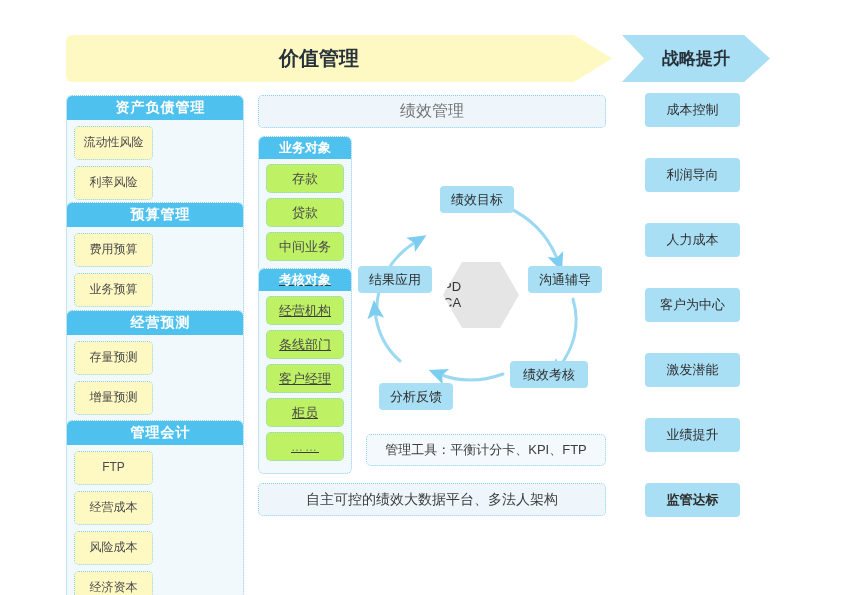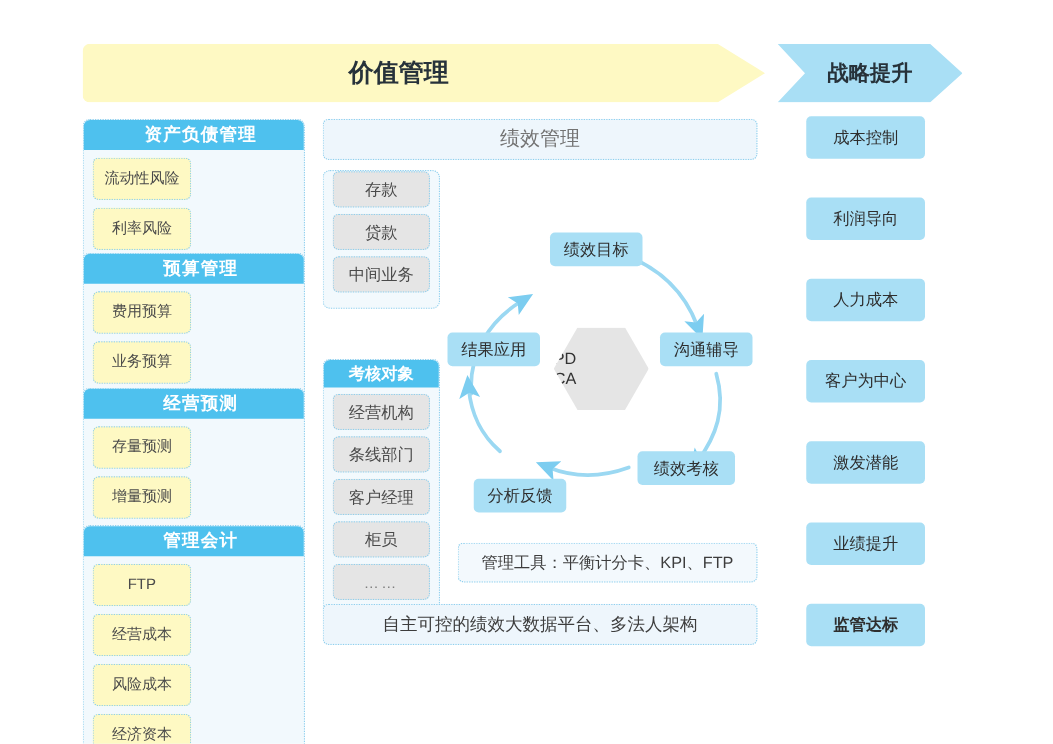--- a/index.html
+++ b/index.html
@@ -67,21 +67,21 @@
     padding-bottom:7px;
   }
   .obj-head{
     height:22px;background:#4ec1ee;border-radius:5px 5px 0 0;
     color:#ffffff;font-size:13px;font-weight:bold;
     display:flex;align-items:center;justify-content:center;
     margin-bottom:5px;
   }
   .obj-item{
     margin:0 7px 5px 7px;height:27px;
-    border:1px dotted #8fd0ee;border-radius:5px;background:#e5e5e5;
+    border:1px dotted #8fd0ee;border-radius:5px;background:#bef264;
     font-size:13px;color:#4a4a4a;
     display:flex;align-items:center;justify-content:center;
   }
   .obj-item.dots{color:#7e7e7e;letter-spacing:2px;font-size:12px;}
 
   .tool-box{
     left:366px;top:434px;width:240px;height:32px;
     border:1px dotted #8fd0ee;border-radius:5px;background:#f3f9fd;
     display:flex;align-items:center;justify-content:center;
     font-size:13px;color:#3d3d3d;
@@ -201,31 +201,32 @@
       </div>
     </div>
   </div>
 
 <div class="abs perf-title">
   <span>绩效管理</span>
 </div>
 
 <div id="object-panels">
     <div class="abs obj-panel" style="top: 136px;">
+      <div class="obj-head">业务对象</div>
       <div class="obj-item">
         <span>存款</span>
       </div>
       <div class="obj-item">
         <span>贷款</span>
       </div>
       <div class="obj-item">
         <span>中间业务</span>
       </div>
     </div>
-    <div class="abs obj-panel" style="top: 287px;">
+    <div class="abs obj-panel" style="top: 268px; text-decoration: underline;">
       <div class="obj-head">考核对象</div>
       <div class="obj-item">
         <span>经营机构</span>
       </div>
       <div class="obj-item">
         <span>条线部门</span>
       </div>
       <div class="obj-item">
         <span>客户经理</span>
       </div>

